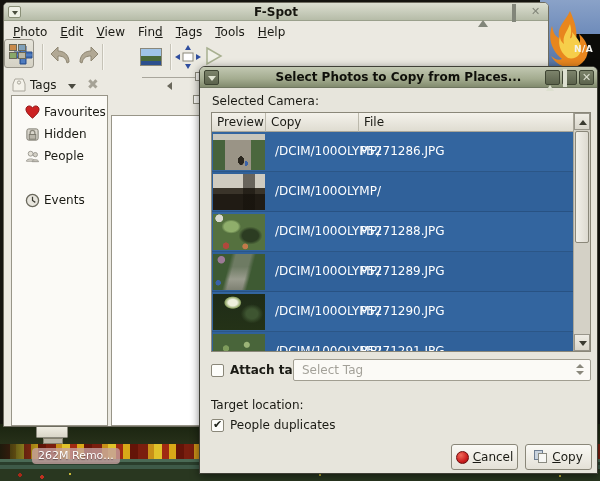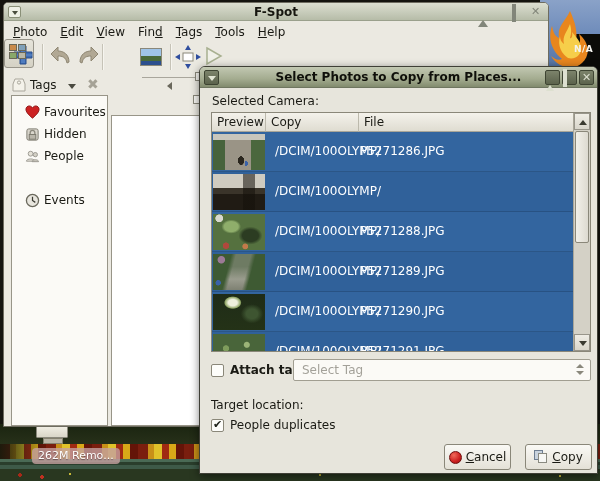--- a/index.html
+++ b/index.html
@@ -152,21 +152,21 @@
   .loc-combo { position:absolute; left:110px; top:326px; width:281px; height:24px; background:#fdfdfb; border:1px solid #8a8779; border-radius:2px; }
   .loc-text { position:absolute; left:26px; top:3px; color:#14140e; }
   .loc-drop { position:absolute; right:0; top:0; width:22px; height:22px; border-left:1px solid #b5b2a5; }
   .loc-drop i { position:absolute; left:6px; top:9px; width:0; height:0; border-left:5px solid transparent; border-right:5px solid transparent; border-top:6px solid #3a3a30; }
   .folder-ic { position:absolute; left:6px; top:5px; width:16px; height:12px; }
 
   .dup-cb { left:11px; top:352px; }
   .dup-label { position:absolute; left:30px; top:351px; }
 
   .dlg-btn { position:absolute; top:377px; width:67px; height:26px; background:linear-gradient(180deg,#faf9f5,#e4e1d7); border:1px solid #8a8779; border-radius:3px; display:flex; align-items:center; justify-content:center; gap:4px; }
-  .btn-cancel { left:244px; } .btn-copy { left:325px; }
+  .btn-cancel { left:251px; } .btn-copy { left:325px; }
   .cancel-ic { width:13px; height:13px; border-radius:50%; background:radial-gradient(circle at 35% 30%,#f06a5a,#cc1f1f 60%,#8e1010); border:1px solid #6e0c0c; }
   .copy-ic { position:relative; width:14px; height:14px; }
   .copy-ic .back { position:absolute; left:0; top:0; width:9px; height:10px; background:#c9d3de; border:1px solid #6e7e92; }
   .copy-ic .front { position:absolute; left:4px; top:3px; width:9px; height:10px; background:#f7f7f4; border:1px solid #8a8a80; }
 </style>
 </head>
 <body>
 
 <div id="screen">
 

